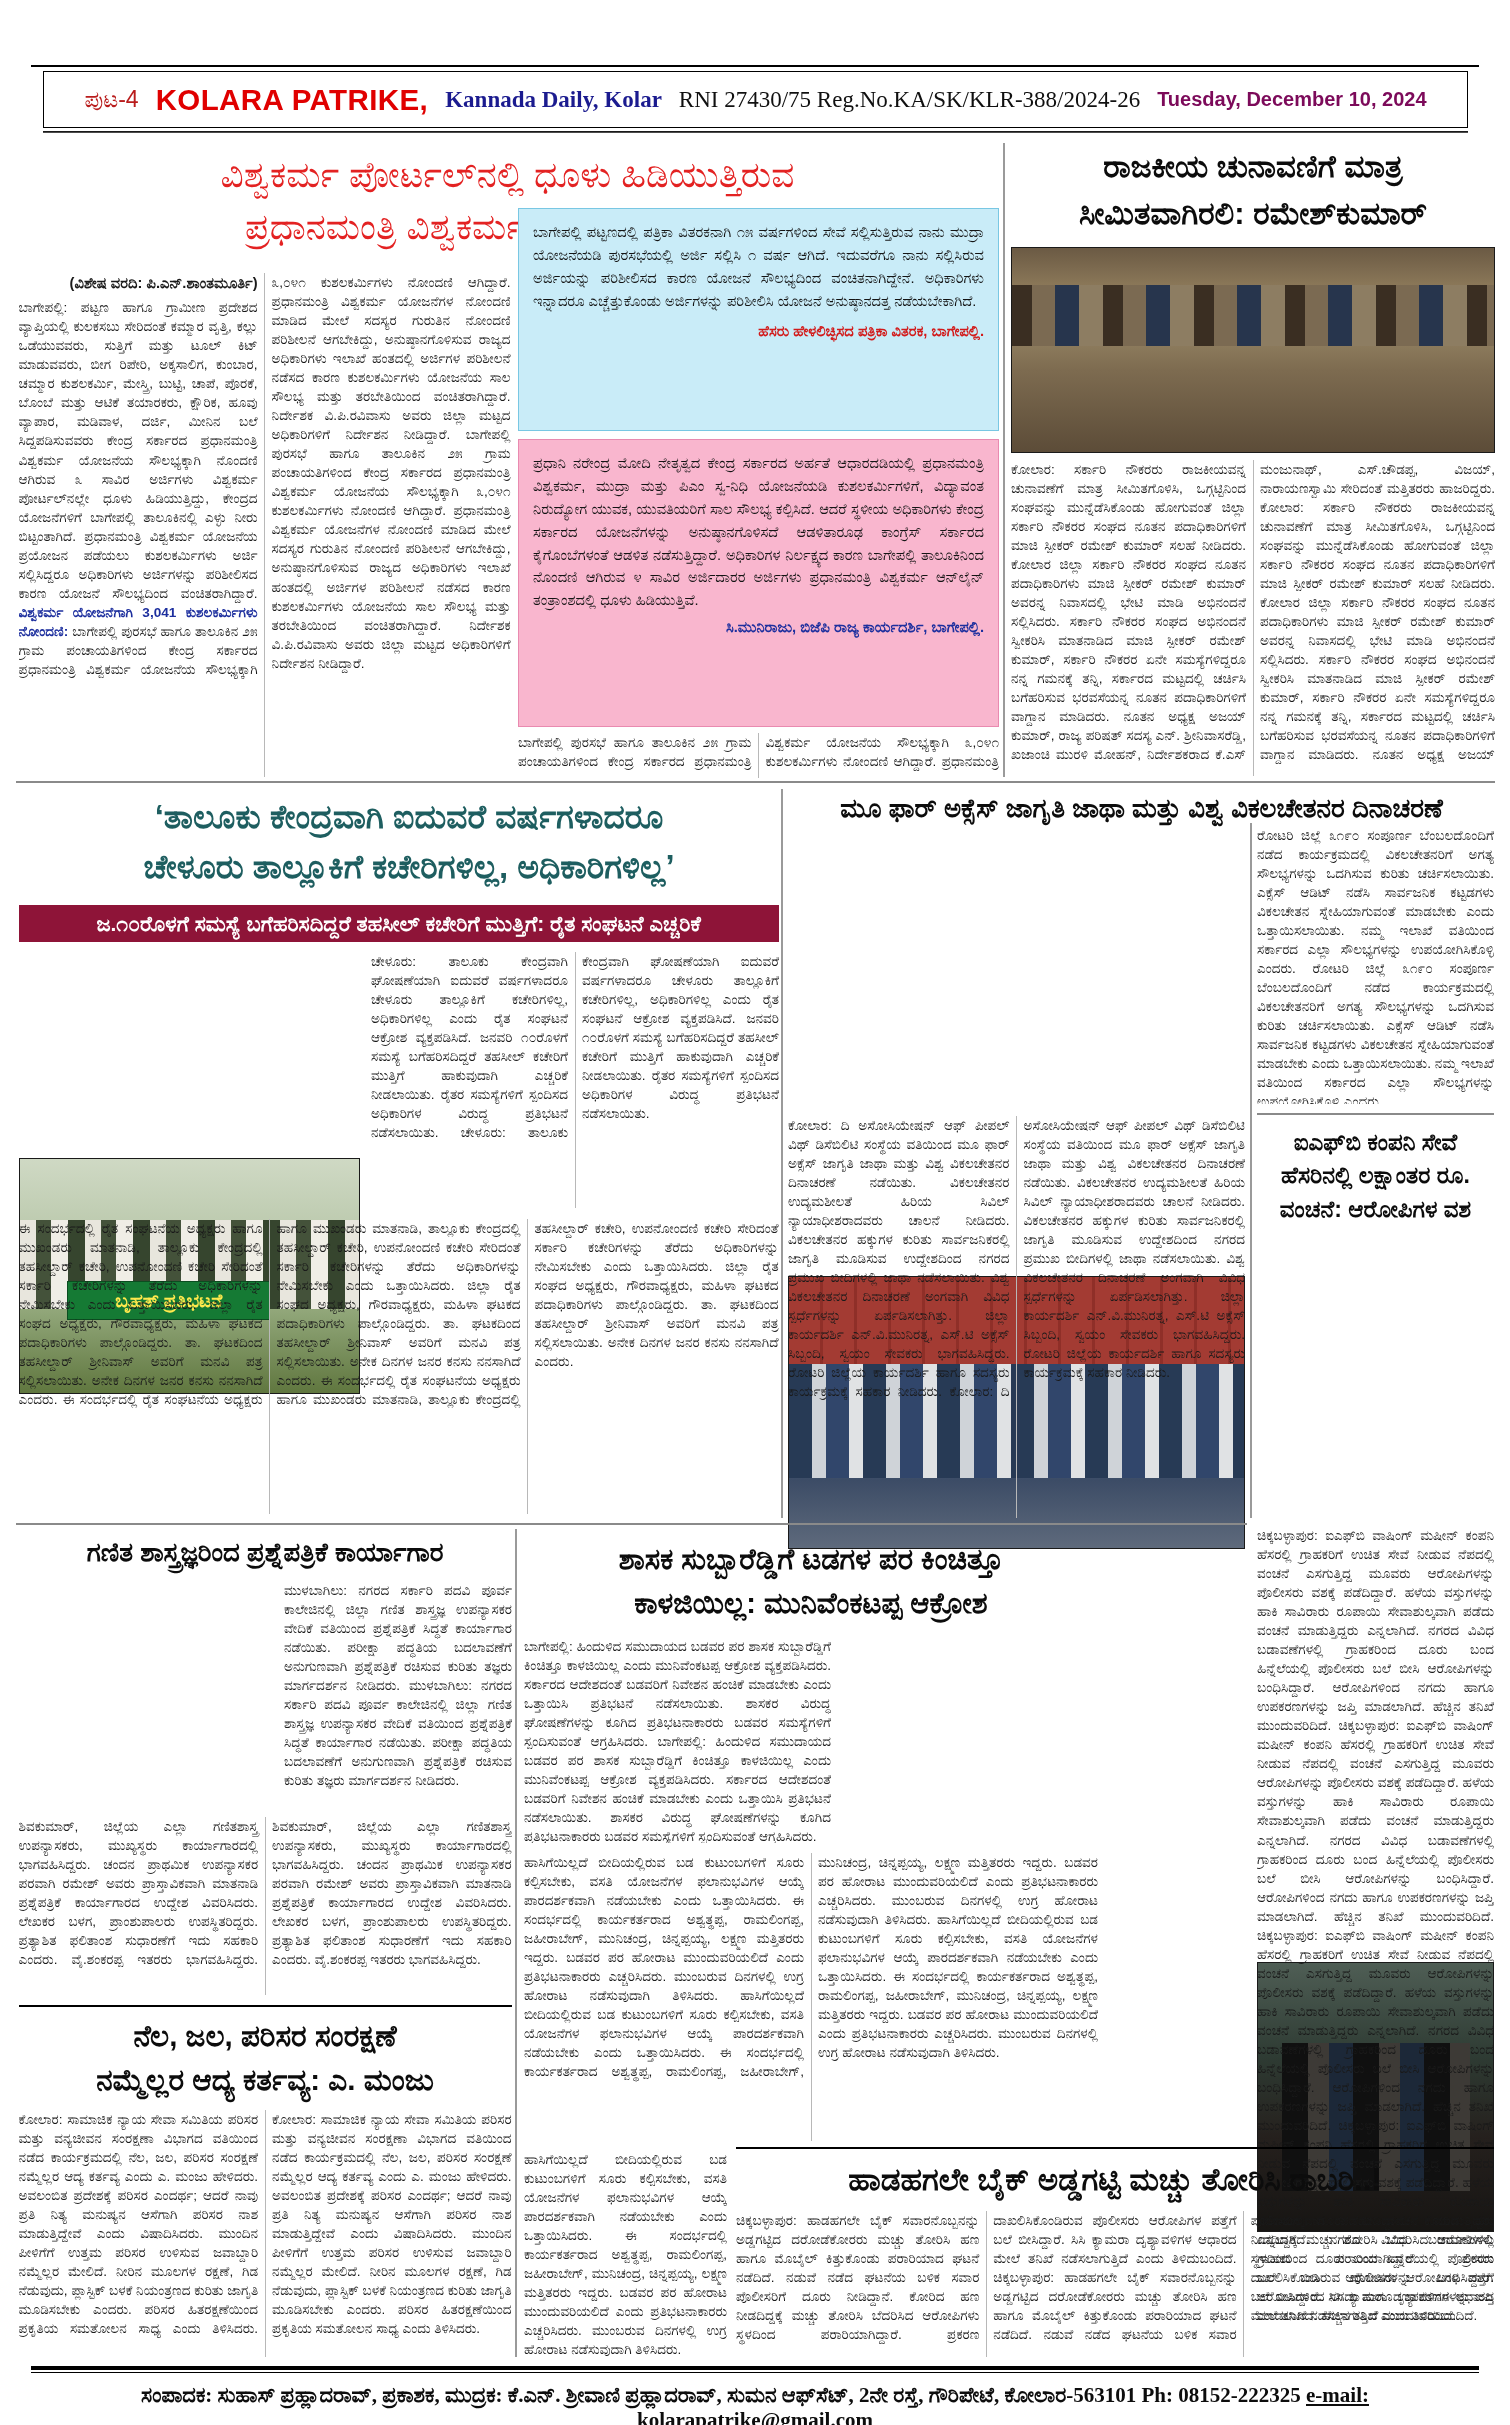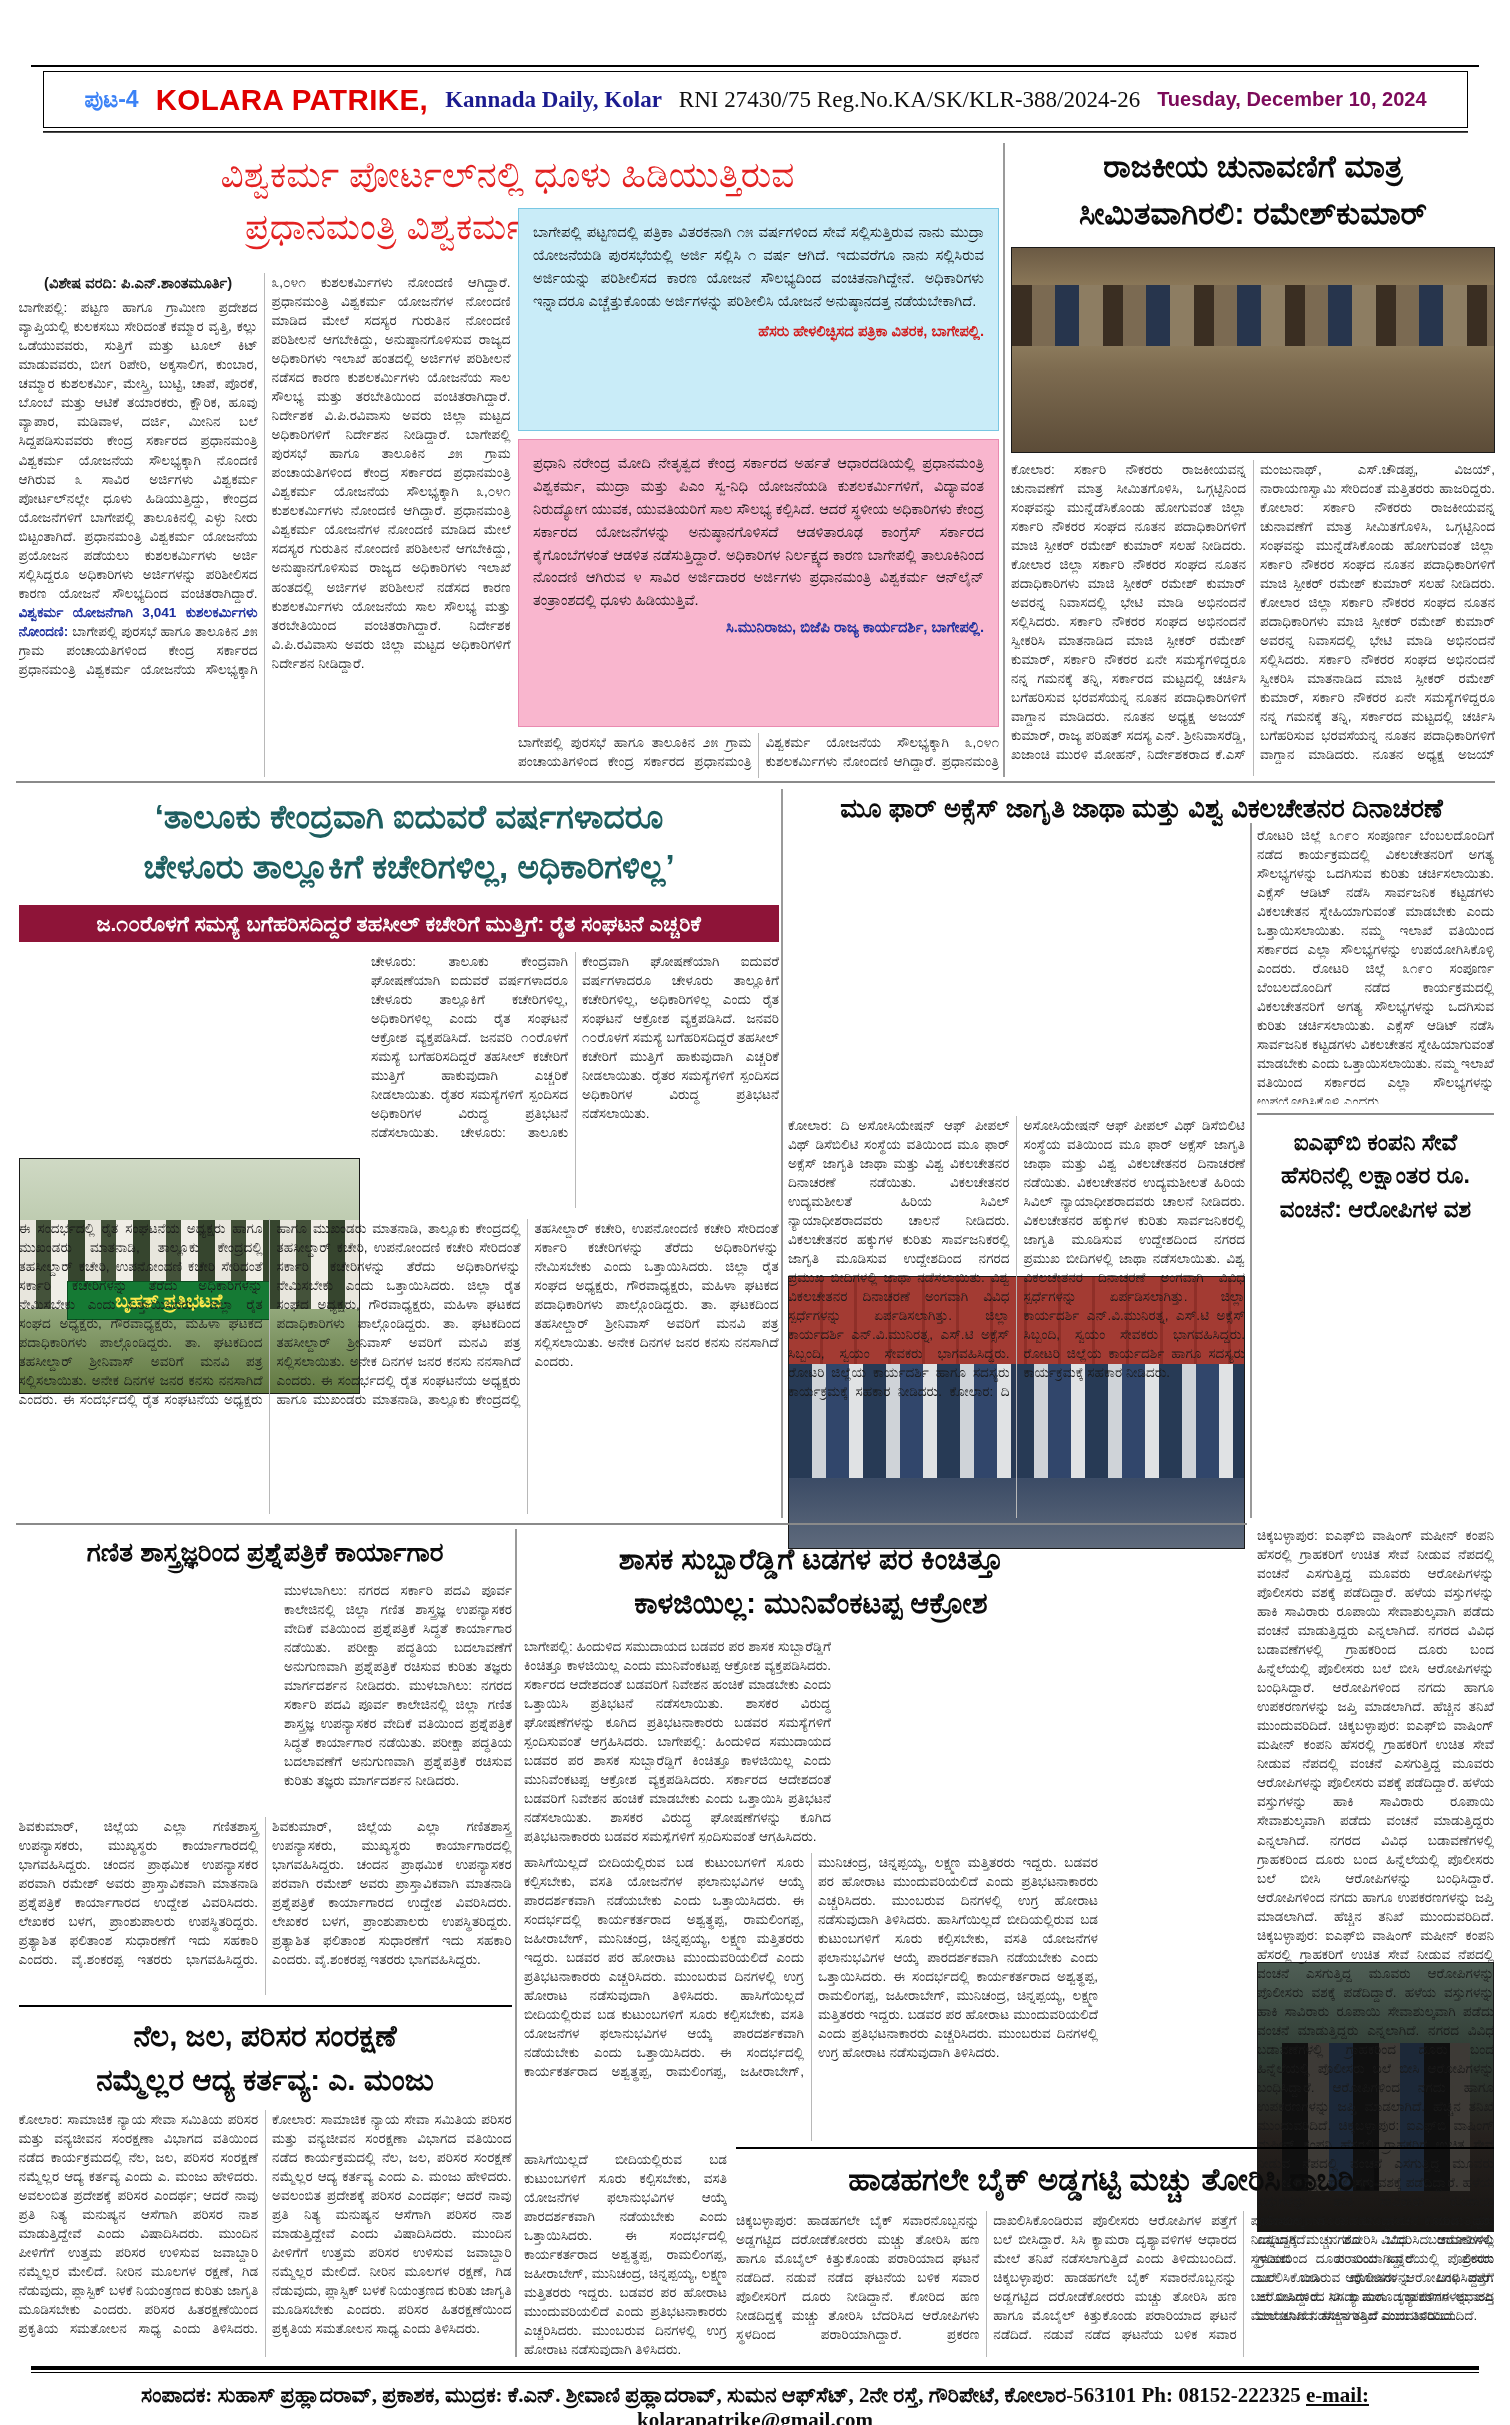--- a/index.html
+++ b/index.html
@@ -2,37 +2,37 @@
 <html style="font-size:12.4px"><head>
 <meta charset="utf-8">
 <style>
   *{box-sizing:border-box;margin:0;padding:0}
   html,body{background:#ffffff}
   body{width:1510px;height:2426px;position:relative;font-family:"Liberation Sans",sans-serif;color:#141414;overflow:hidden}
   .abs{position:absolute}
   
   .mast-topline{left:31px;top:65px;width:1448px;height:2.3px;background:#000}
   .masthead{left:43px;top:71px;width:1425px;height:57px;border:1.6px solid #000;box-shadow:0 0 0 3.1px #fff,0 4.7px 0 0 #000;display:flex;align-items:center;justify-content:center;gap:17px;background:#fff;white-space:nowrap}
-  .mast-page{font-size:23px;font-weight:bold;color:#3b82f6}
+  .mast-page{font-size:23px;font-weight:normal;color:#b91c1c}
   .mast-title{font-size:29.5px;font-weight:bold;color:#e00000;letter-spacing:0.4px}
   .mast-sub{font-family:"Liberation Serif",serif;font-size:23px;font-weight:bold;color:#1b1b8f}
   .mast-rni{font-family:"Liberation Serif",serif;font-size:23px;font-weight:normal;color:#101010}
   .mast-date{font-size:20px;font-weight:bold;color:#7c0a5a}
   
   .hl-red{color:#e32222;font-weight:normal;text-align:center;font-size:36px;line-height:1.45}
   .hl-black{color:#0c0c0c;font-weight:bold;text-align:center;font-size:31px;line-height:1.5}
   .hl-teal{color:#1e5e60;font-weight:bold;text-align:center;font-size:33px;line-height:1.5}
   .hl-mid{color:#0c0c0c;font-weight:bold;text-align:center;font-size:26px;line-height:1.3}
   .hl-small{color:#0c0c0c;font-weight:bold;text-align:center;font-size:23px;line-height:1.45}
   .subbar{background:#8e1438;color:#ffffff;font-weight:bold;text-align:center;font-size:21px;display:flex;align-items:center;justify-content:center}
   
   .bt{font-size:13.6px;line-height:1.4;text-align:justify;color:#1a1a1a;overflow:hidden}
   .c2{columns:2;column-gap:14px;column-rule:0.8px solid #b8b8b8}
   .c3{columns:3;column-gap:14px;column-rule:0.8px solid #b8b8b8}
-  .byline{font-weight:bold;text-align:center;font-size:14.7px;margin-bottom:4.7px}
+  .byline{font-weight:bold;text-align:right;font-size:14.7px;margin-bottom:4.7px}
   .subhead-blue{color:#1d2f9e;font-weight:bold}
   
   .bluebox{background:#c9ecf8;border:1.6px solid #79c7e3;padding:12.4px 14px;font-size:14.7px;line-height:1.55;text-align:justify;overflow:hidden}
   .bluebox .attr{color:#d21a1a;font-weight:bold;text-align:right;margin-top:7.8px}
   .pinkbox{background:#f9b6ce;border:1.6px solid #e98ab0;padding:12.4px 14px;font-size:14.7px;line-height:1.55;text-align:justify;overflow:hidden}
   .pinkbox .attr{color:#1d2f9e;font-weight:bold;text-align:right;margin-top:4px}
   
   .photo{border:1.6px solid #1a1a1a;overflow:hidden;position:relative}
   .ph-meeting{background:linear-gradient(180deg,#6b5a44 0%,#8a7758 18%,#9b8a68 35%,#7d6b50 60%,#5c4c38 100%)}
   .ph-meeting .heads{position:absolute;top:18%;left:0;right:0;height:30%;background:repeating-linear-gradient(90deg,#3a2e22 0 20px,#7b6a52 20px 43px,#27354d 43px 67px,#8d7d62 67px 91px)}

